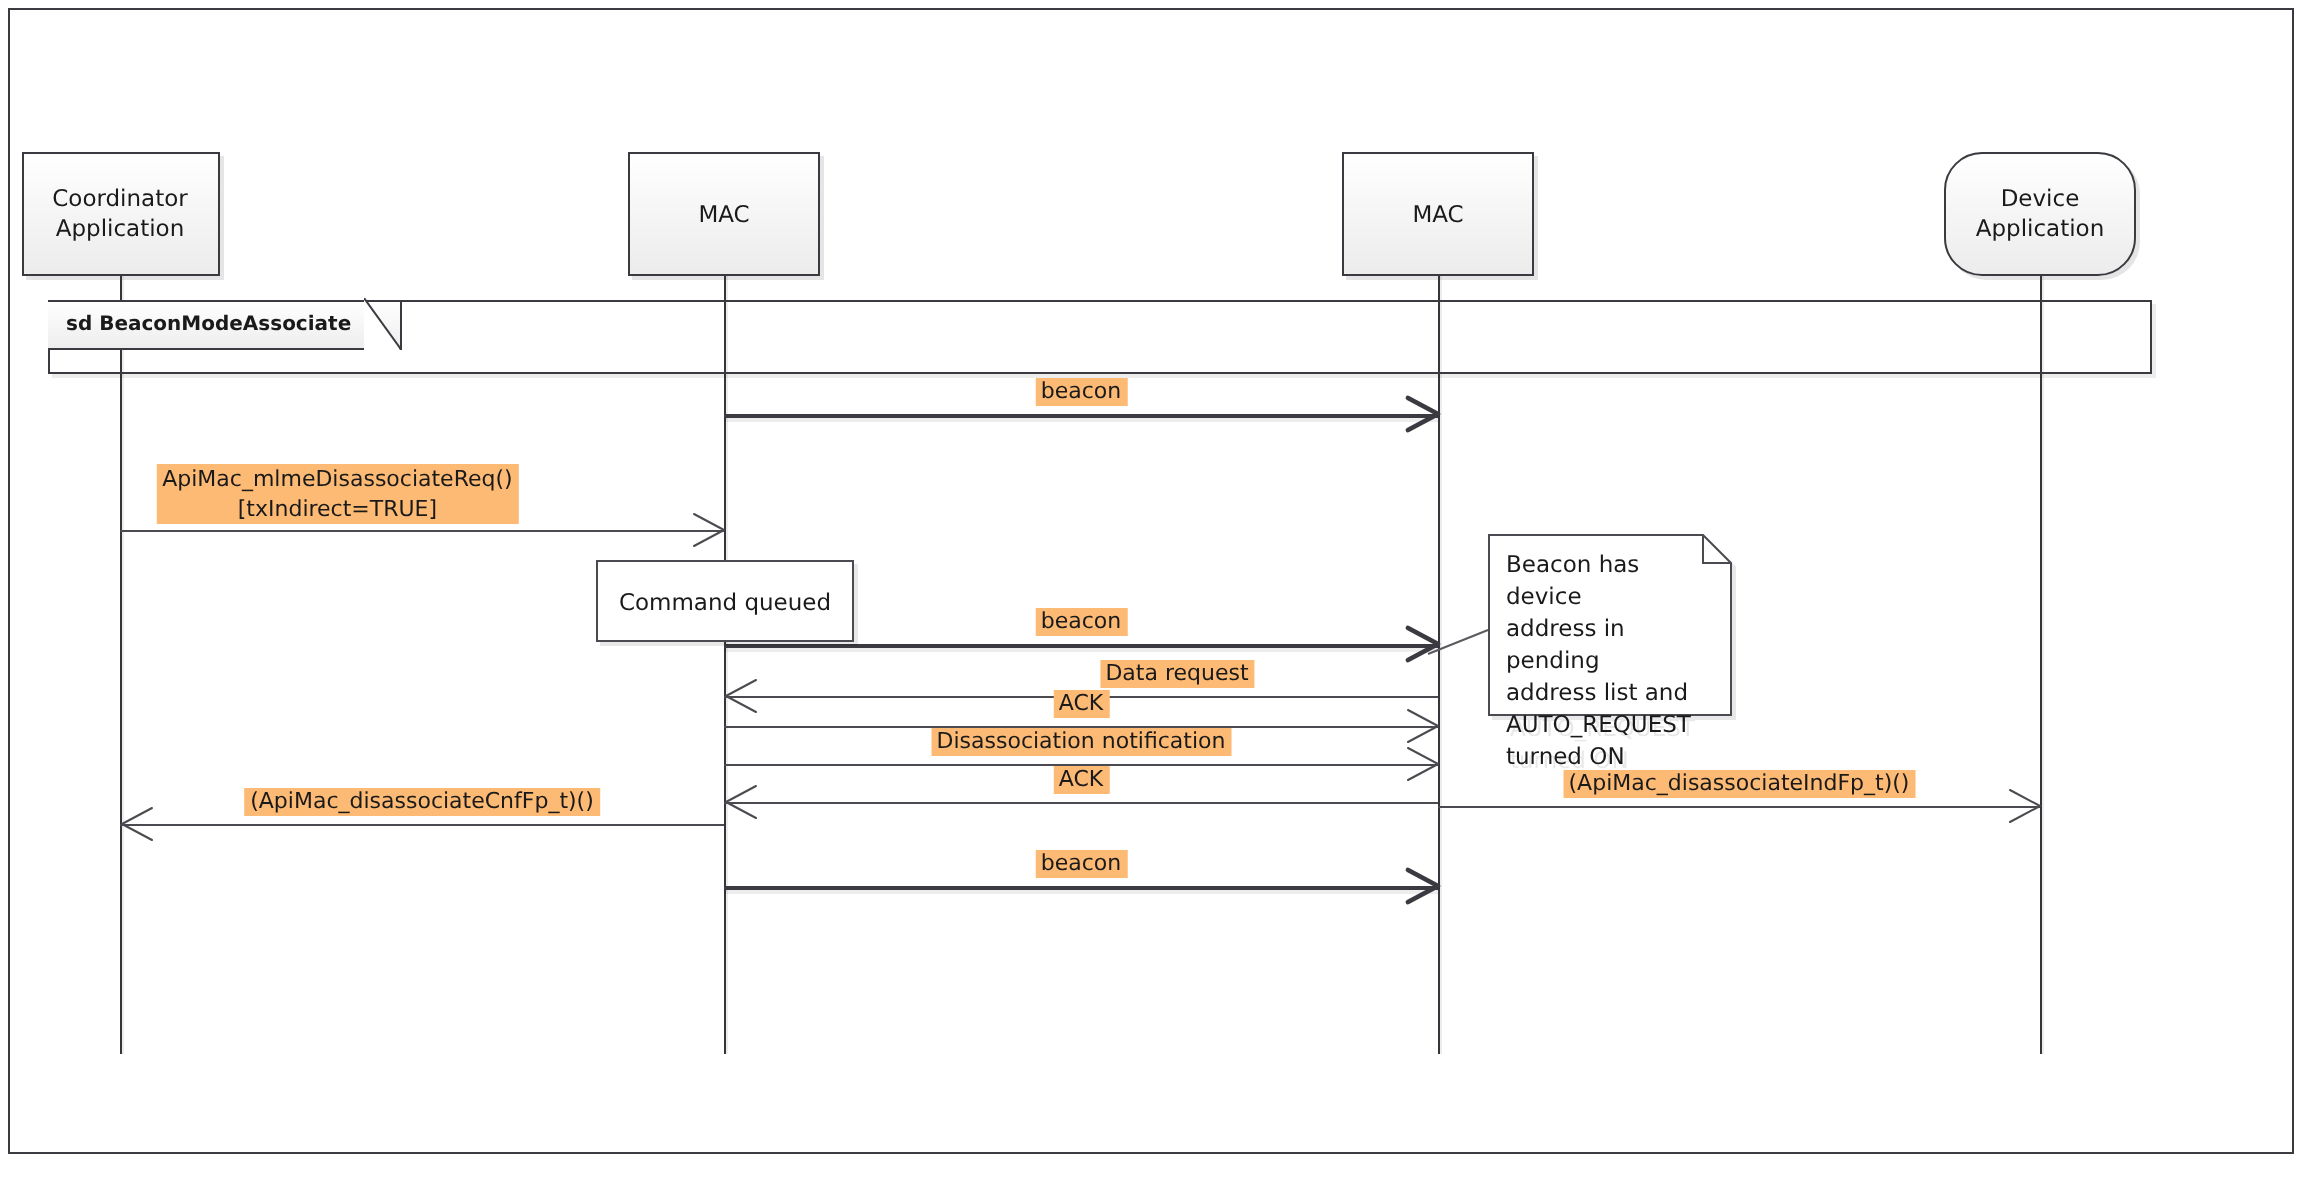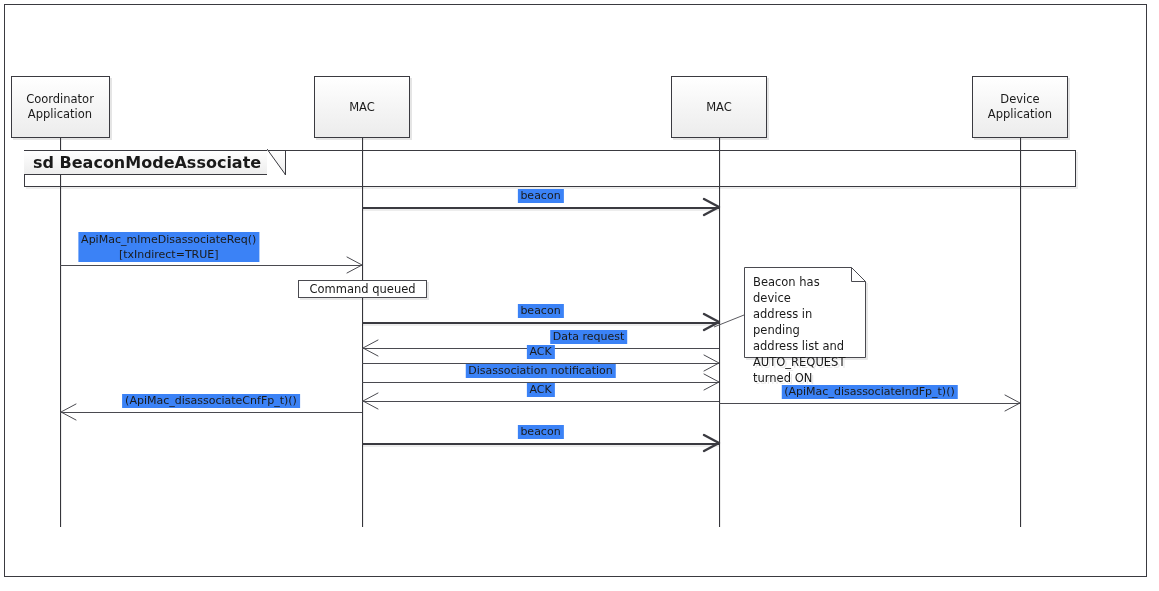--- a/index.html
+++ b/index.html
@@ -101,21 +101,21 @@
   .ref-tab {
     position: absolute;
     height: 24px;
     box-sizing: border-box;
     background: linear-gradient(#ffffff, #ededed);
     border-right: 1px solid #3a3a40;
     border-bottom: 1px solid #3a3a40;
     padding: 0 24px 0 9px;
     display: flex;
     align-items: center;
-    font-size: 16px;
+    font-size: 10px;
     font-weight: bold;
     color: #1a1a1a;
     white-space: nowrap;
   }
 
   
   .msg {
     position: absolute;
     height: 0;
   }
@@ -129,21 +129,21 @@
   .msg.thick .shaft {
     border-top: 2.4px solid #3a3a40;
     box-shadow: 0 2px 0 rgba(0,0,0,0.07);
   }
   .msg .label {
     position: absolute;
     bottom: 4px;
     font-size: 11px;
     color: #1a1a1a;
     white-space: nowrap;
-    background: #3b82f6;
+    background: #fdba74;
     padding: 0 3px;
     line-height: 14px;
   }
   .msg .label.two-line { bottom: 3px; line-height: 15px; }
   .arrow-svg { position: absolute; overflow: visible; }
 
   
   .note-plain {
     position: absolute;
     box-sizing: border-box;
@@ -188,21 +188,21 @@
       </div>
       <div class="lifeline-line" style="left: 60px; top: 138px; height: 389px;"></div>
       <div class="lifeline-head" style="left: 314px; top: 76px; width: 96px; height: 62px;">
         <span style="white-space: pre-line;">MAC</span>
       </div>
       <div class="lifeline-line" style="left: 362px; top: 138px; height: 389px;"></div>
       <div class="lifeline-head" style="left: 671px; top: 76px; width: 96px; height: 62px;">
         <span style="white-space: pre-line;">MAC</span>
       </div>
       <div class="lifeline-line" style="left: 719px; top: 138px; height: 389px;"></div>
-      <div class="lifeline-head" style="left: 972px; top: 76px; width: 96px; height: 62px;">
+      <div class="lifeline-head" style="left: 972px; top: 76px; width: 96px; height: 62px; border-radius: 19px;">
         <span style="white-space: pre-line;">Device
 Application</span>
       </div>
       <div class="lifeline-line" style="left: 1020px; top: 138px; height: 389px;"></div>
     </div>
   <div id="fragment-layer">
       <div class="ref-frame" style="left: 24px; top: 150px; width: 1052px; height: 37px;"></div>
       <div class="ref-tab" style="left: 24px; top: 151px;">
         <span>sd BeaconModeAssociate</span>
         <svg width="18" height="26" style="position: absolute; right: 0px; bottom: -1px;">
@@ -277,21 +277,21 @@
       </div>
       <div class="msg thick" style="left: 362px; top: 443px; width: 357px;">
         <div class="shaft" style="width: 357px;"></div>
         <svg class="arrow-svg" width="22" height="20" style="top: -10px; left: 341px;">
           <polyline points="1,2 16,10 1,18" fill="none" stroke="#3a3a40" stroke-width="2.4" stroke-linecap="round" stroke-linejoin="round"></polyline>
         </svg>
         <div class="label" style="left: 50%; transform: translateX(-50%);">beacon</div>
       </div>
     </div>
   <div id="notes-layer">
-      <div class="note-plain" style="left: 298px; top: 280px; width: 129px; height: 18px;">
+      <div class="note-plain" style="left: 298px; top: 280px; width: 129px; height: 41px;">
         <span>Command queued</span>
       </div>
       <div class="note-folded" style="left: 744px; top: 267px; width: 122px; height: 91px;">
         <svg width="122" height="91" style="position: absolute; left: 0px; top: 0px;">
           <path d="M0.5,0.5 L107.5,0.5 L121.5,14.5 L121.5,90.5 L0.5,90.5 Z" fill="#ffffff" stroke="#4a4a50" stroke-width="1"></path>
           <path d="M107.5,0.5 L107.5,14.5 L121.5,14.5" fill="none" stroke="#4a4a50" stroke-width="1"></path>
         </svg>
         <div class="note-text">Beacon has device
 address in pending
 address list and

